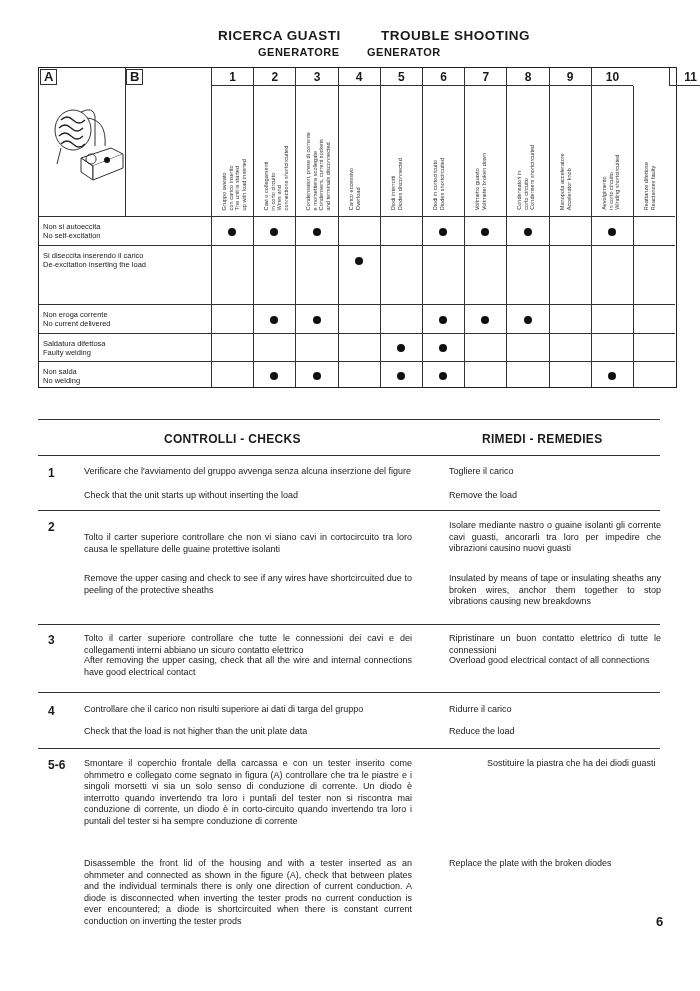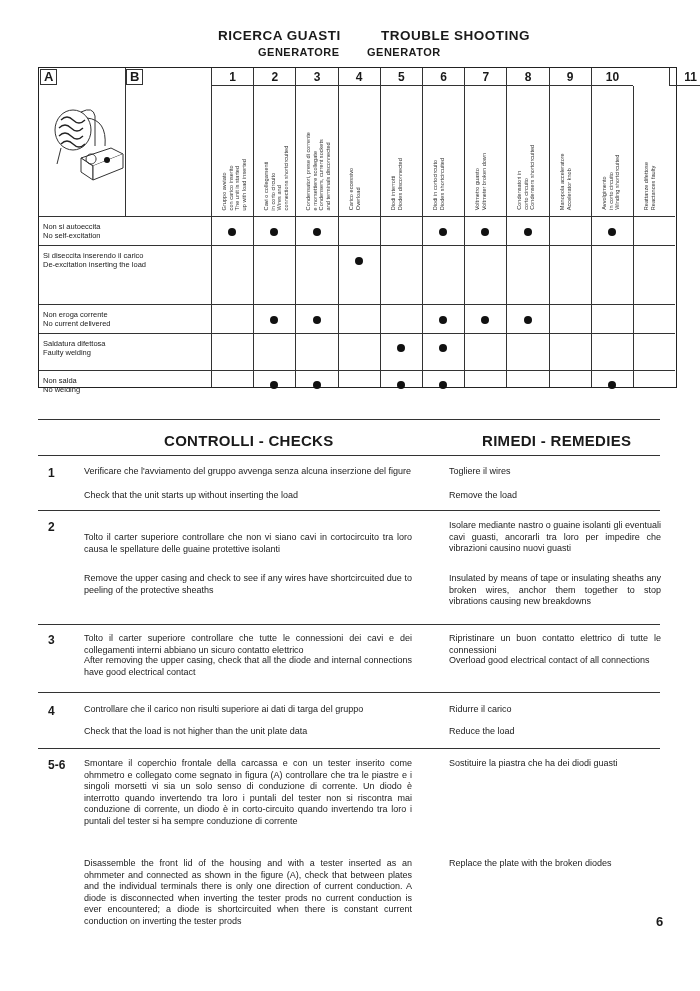--- a/index.html
+++ b/index.html
@@ -17,21 +17,21 @@
   .lab { position: absolute; top: 1px; font-size: 13px; font-weight: bold; border: 1px solid #333; padding: 0 3px; line-height: 14px; background: #fff; }
   .colhead-num { position: absolute; top: 0; height: 18px; border-left: 1.2px solid #333; border-bottom: 1.2px solid #333; font-weight: bold; font-size: 12px; text-align: center; line-height: 18px; box-sizing: border-box; }
   .colhead-desc { position: absolute; top: 18px; height: 130px; border-left: 1.2px solid #333; box-sizing: border-box; overflow: hidden; }
   .rot { position: absolute; left: 50%; bottom: 6px; transform-origin: left bottom; transform: rotate(-90deg) translateY(100%); font-size: 5.6px; line-height: 6.6px; white-space: pre; color: #333; width: 120px; }
   .row { position: absolute; left: 0; width: 636px; border-top: 1.2px solid #333; box-sizing: border-box; }
   .row-label { position: absolute; left: 4px; top: 5px; font-size: 7.5px; line-height: 9px; color: #222; }
   .vline { position: absolute; top: 148px; bottom: 0; border-left: 1.2px solid #333; }
   .dot { position: absolute; width: 8px; height: 8px; border-radius: 50%; background: #111; }
 
   .hr { position: absolute; height: 0; border-top: 1.3px solid #333; }
-  .sec-head { position: absolute; top: 432px; font-weight: bold; font-size: 15px; letter-spacing: 0.3px; }
+  .sec-head { position: absolute; top: 432px; font-weight: bold; font-size: 12px; letter-spacing: 0.3px; }
   .num { position: absolute; left: 48px; font-weight: bold; font-size: 12px; }
   .chk { position: absolute; left: 84px; width: 328px; font-size: 9px; line-height: 11.6px; text-align: justify; color: #222; }
   .rem { position: absolute; left: 449px; width: 212px; font-size: 9px; line-height: 11.6px; text-align: justify; color: #222; }
   .pagenum { position: absolute; left: 656px; top: 914px; font-weight: bold; font-size: 13px; }
   .illus { position: absolute; left: 8px; top: 30px; }
 </style>
 </head>
 <body>
 
 <div class="title1">
@@ -162,21 +162,21 @@
       <div class="dot" style="left: 484.5px; top: 10.5px;"></div>
     </div>
     <div class="row" style="top: 265px; height: 28px;">
       <div class="row-label">
         <div>Saldatura difettosa</div>
         <div>Faulty welding</div>
       </div>
       <div class="dot" style="left: 357.9px; top: 10px;"></div>
       <div class="dot" style="left: 400.1px; top: 10px;"></div>
     </div>
-    <div class="row" style="top: 302px; height: 28px;">
+    <div class="row" style="top: 293px; height: 28px;">
       <div class="row-label">
         <div>Non salda</div>
         <div>No welding</div>
       </div>
       <div class="dot" style="left: 231.3px; top: 10px;"></div>
       <div class="dot" style="left: 273.5px; top: 10px;"></div>
       <div class="dot" style="left: 357.9px; top: 10px;"></div>
       <div class="dot" style="left: 400.1px; top: 10px;"></div>
       <div class="dot" style="left: 568.9px; top: 10px;"></div>
     </div>
@@ -195,41 +195,41 @@
 
 <div class="hr" style="left:38px;width:622px;top:419px;"></div>
 <div class="sec-head" style="left:164px;">CONTROLLI - CHECKS</div>
 <div class="sec-head" style="left:482px;">RIMEDI - REMEDIES</div>
 <div class="hr" style="left:38px;width:622px;top:455px;"></div>
 
 <div id="checks">
     <div class="num" style="top: 466px;">1</div>
     <div class="chk" style="top: 466px;">Verificare che l'avviamento del gruppo avvenga senza alcuna inserzione del figure</div>
     <div class="chk" style="top: 490px;">Check that the unit starts up without inserting the load</div>
-    <div class="rem" style="top: 466px;">Togliere il wires</div>
+    <div class="rem" style="top: 466px;">Togliere il carico</div>
     <div class="rem" style="top: 490px;">Remove the load</div>
     <div class="num" style="top: 520px;">2</div>
     <div class="chk" style="top: 532px;">Tolto il carter superiore controllare che non vi siano cavi in cortocircuito tra loro causa le spellature delle guaine protettive isolanti</div>
     <div class="chk" style="top: 573px;">Remove the upper casing and check to see if any wires have shortcircuited due to peeling of the protective sheaths</div>
-    <div class="rem" style="top: 520px;">Isolare mediante nastro o guaine isolanti gli eventuali cavi guasti, ancorarli tra loro per impedire che vibrazioni causino nuovi guasti</div>
+    <div class="rem" style="top: 520px;">Isolare mediante nastro o guaine isolanti gli corrente cavi guasti, ancorarli tra loro per impedire che vibrazioni causino nuovi guasti</div>
     <div class="rem" style="top: 573px;">Insulated by means of tape or insulating sheaths any broken wires, anchor them together to stop vibrations causing new breakdowns</div>
     <div class="num" style="top: 633px;">3</div>
     <div class="chk" style="top: 633px;">Tolto il carter superiore controllare che tutte le connessioni dei cavi e dei collegamenti interni abbiano un sicuro contatto elettrico</div>
-    <div class="chk" style="top: 655px;">After removing the upper casing, check that all the diode and internal connections have good electrical contact</div>
+    <div class="chk" style="top: 655px;">After removing the upper casing, check that all the wire and internal connections have good electrical contact</div>
     <div class="rem" style="top: 633px;">Ripristinare un buon contatto elettrico di tutte le connessioni</div>
     <div class="rem" style="top: 655px;">Overload good electrical contact of all connections</div>
     <div class="num" style="top: 704px;">4</div>
     <div class="chk" style="top: 704px;">Controllare che il carico non risulti superiore ai dati di targa del gruppo</div>
     <div class="chk" style="top: 726px;">Check that the load is not higher than the unit plate data</div>
     <div class="rem" style="top: 704px;">Ridurre il carico</div>
     <div class="rem" style="top: 726px;">Reduce the load</div>
     <div class="num" style="top: 758px;">5-6</div>
     <div class="chk" style="top: 758px;">Smontare il coperchio frontale della carcassa e con un tester inserito come ohmmetro e collegato come segnato in figura (A) controllare che tra le piastre e i singoli morsetti vi sia un solo senso di conduzione di corrente. Un diodo è interrotto quando invertendo tra loro i puntali del tester non si riscontra mai conduzione di corrente, un diodo è in corto-circuito quando invertendo tra loro i puntali del tester si ha sempre conduzione di corrente</div>
     <div class="chk" style="top: 858px;">Disassemble the front lid of the housing and with a tester inserted as an ohmmeter and connected as shown in the figure (A), check that between plates and the individual terminals there is only one direction of current conduction. A diode is disconnected when inverting the tester prods no current conduction is ever encountered; a diode is shortcircuited when there is constant current conduction on inverting the tester prods</div>
-    <div class="rem" style="top: 758px;">Sostituire la piastra che ha dei diodi guasti</div>
+    <div class="rem" style="top: 758px; margin-left: 38px;">Sostituire la piastra che ha dei diodi guasti</div>
     <div class="rem" style="top: 858px;">Replace the plate with the broken diodes</div>
     <div class="hr" style="left: 38px; width: 622px; top: 510px;"></div>
     <div class="hr" style="left: 38px; width: 622px; top: 624px;"></div>
     <div class="hr" style="left: 38px; width: 622px; top: 692px;"></div>
     <div class="hr" style="left: 38px; width: 622px; top: 748px;"></div>
   </div>
 
 <div class="pagenum">6</div>
 
 </body></html>

